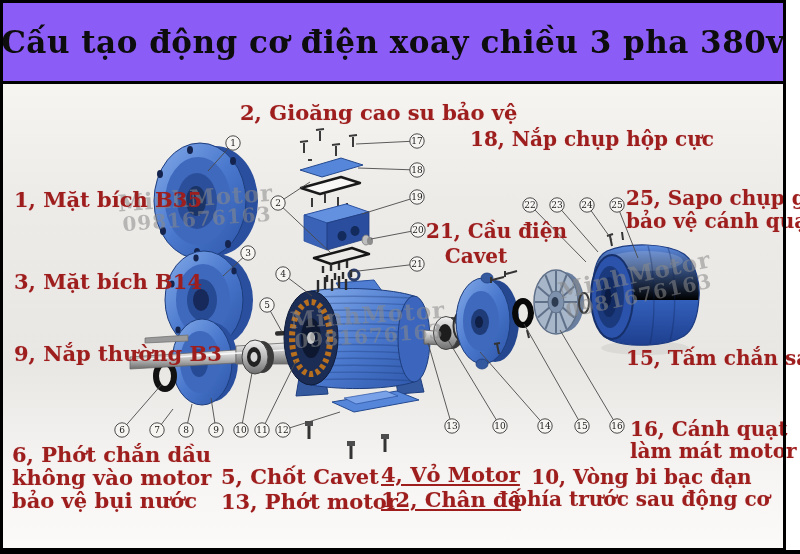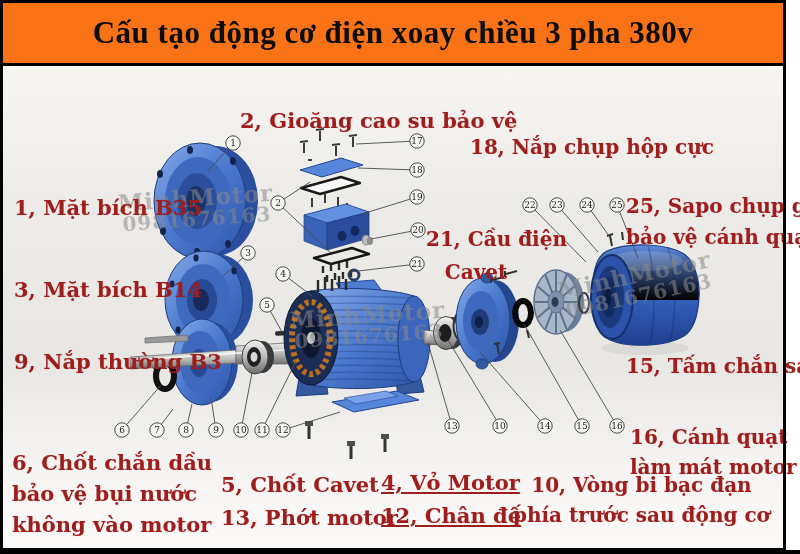--- a/index.html
+++ b/index.html
@@ -1,27 +1,27 @@
 <!DOCTYPE html>
 <html><head>
 <meta charset="utf-8">
 <style>
   html,body{margin:0;padding:0;background:#fff;}
   .stage{position:relative;width:800px;height:554px;background:#fff;overflow:hidden;
          font-family:"DejaVu Serif",serif;}
   .frame{position:absolute;left:0;top:0;width:786px;height:551px;border:3px solid #000;
          box-sizing:border-box;background:transparent;pointer-events:none;}
   .bottom-bar{position:absolute;left:0;bottom:0;width:800px;height:4px;background:#000;}
-  .title-box{position:absolute;left:0;top:0;width:786px;height:66px;box-sizing:border-box;
-             border:3px solid #000;background:#f97316;display:flex;align-items:center;justify-content:center;font-family:Liberation Serif, serif;}
+  .title-box{position:absolute;left:0;top:0;width:786px;height:84px;box-sizing:border-box;
+             border:3px solid #000;background:#8b5cf6;display:flex;align-items:center;justify-content:center;}
   .title-box .title{font-size:31px;font-weight:700;color:#0d0d0d;letter-spacing:.5px;white-space:nowrap;}
   svg.scene{position:absolute;left:0;top:0;width:800px;height:554px;}
   #labels .part-label{position:absolute;font-weight:700;color:#9e1e1e;white-space:nowrap;
                       text-shadow:0 0 1px rgba(158,30,30,.25);}
-  #labels .part-label div{white-space:nowrap;margin-top:8px;}
+  #labels .part-label div{white-space:nowrap;}
 </style>
 </head>
 <body>
 
 <div class="stage">
 
   <svg class="scene" viewBox="0 0 800 554" aria-hidden="true">
     <defs>
       <linearGradient id="gBg" x1="0" y1="0" x2="0" y2="1">
         <stop offset="0" stop-color="#f8f6f3"></stop>
@@ -442,23 +442,23 @@
         <div>9, Nắp thường B3</div>
       </div>
       <div class="part-label" style="left: 626px; top: 346px; font-size: 20px; line-height: 24px; color: rgb(158, 30, 30); text-align: left;">
         <div>15, Tấm chắn sau</div>
       </div>
       <div class="part-label" style="left: 630px; top: 418px; font-size: 20px; line-height: 22px; color: rgb(158, 30, 30); text-align: left;">
         <div>16, Cánh quạt</div>
         <div>làm mát motor</div>
       </div>
       <div class="part-label" style="left: 12px; top: 443px; font-size: 21px; line-height: 23px; color: rgb(158, 30, 30); text-align: left;">
-        <div>6, Chốt chắn dầu</div>
+        <div>6, Phớt chắn dầu</div>
+        <div>không vào motor</div>
         <div>bảo vệ bụi nước</div>
-        <div>không vào motor</div>
       </div>
       <div class="part-label" style="left: 221px; top: 464px; font-size: 21px; line-height: 25px; color: rgb(158, 30, 30); text-align: left;">
         <div>5, Chốt Cavet</div>
         <div>13, Phớt motor</div>
       </div>
       <div class="part-label" style="left: 381px; top: 462px; font-size: 21px; line-height: 25px; color: rgb(158, 30, 30); text-align: left; text-decoration: underline;">
         <div>4, Vỏ Motor</div>
         <div>12, Chân đế</div>
       </div>
       <div class="part-label" style="left: 513px; top: 466px; font-size: 20px; line-height: 22px; color: rgb(158, 30, 30); text-align: center;">

